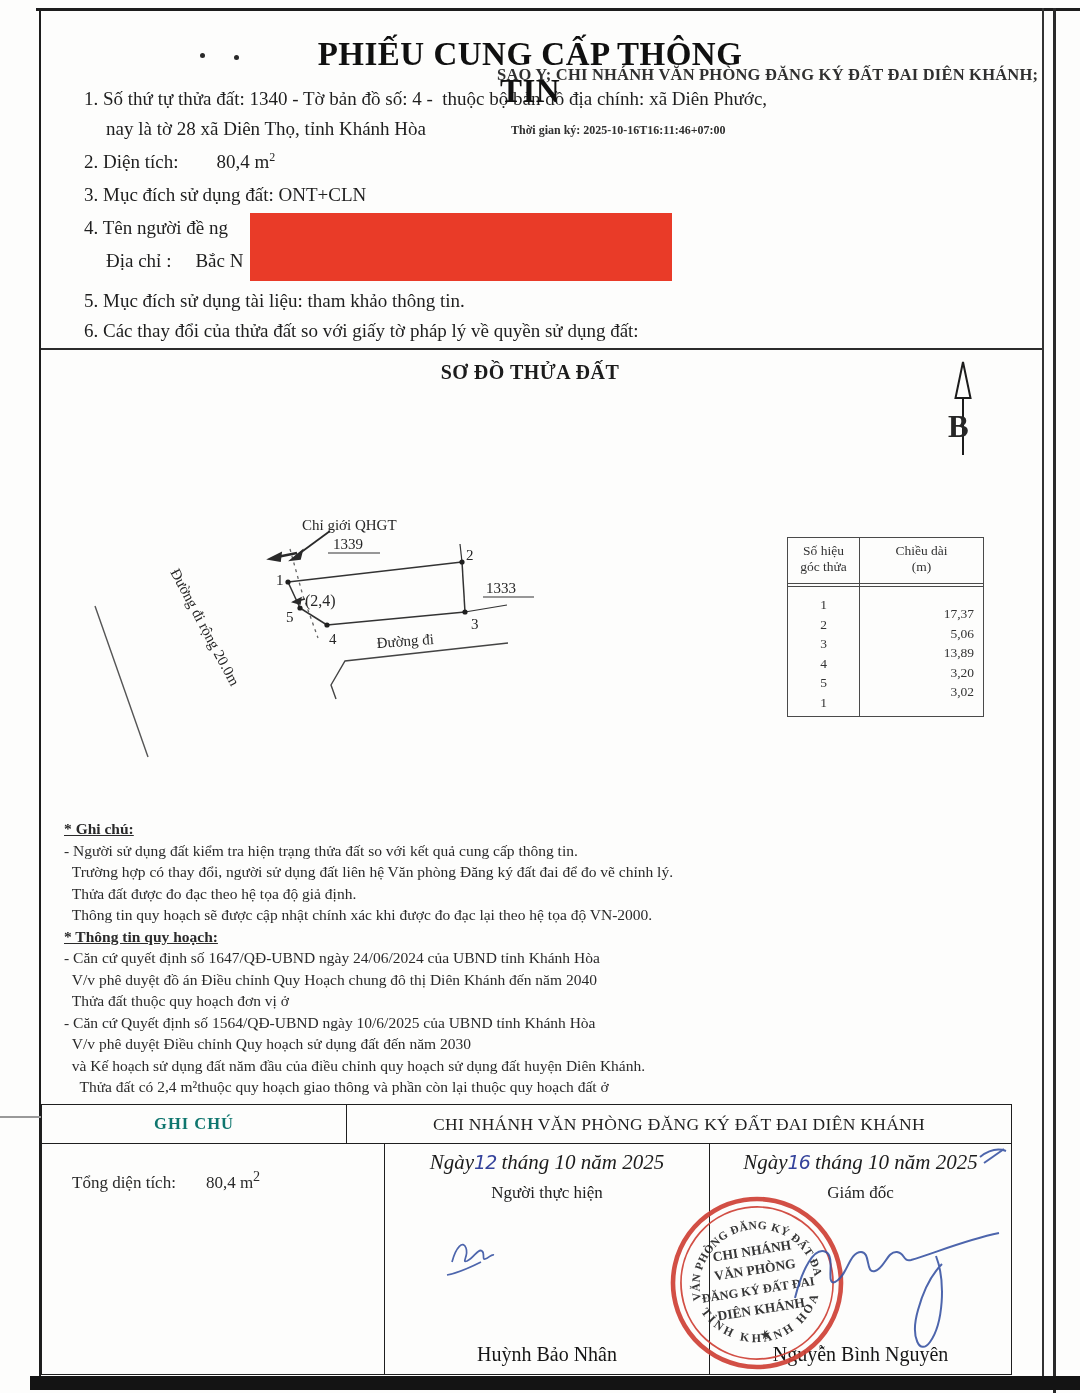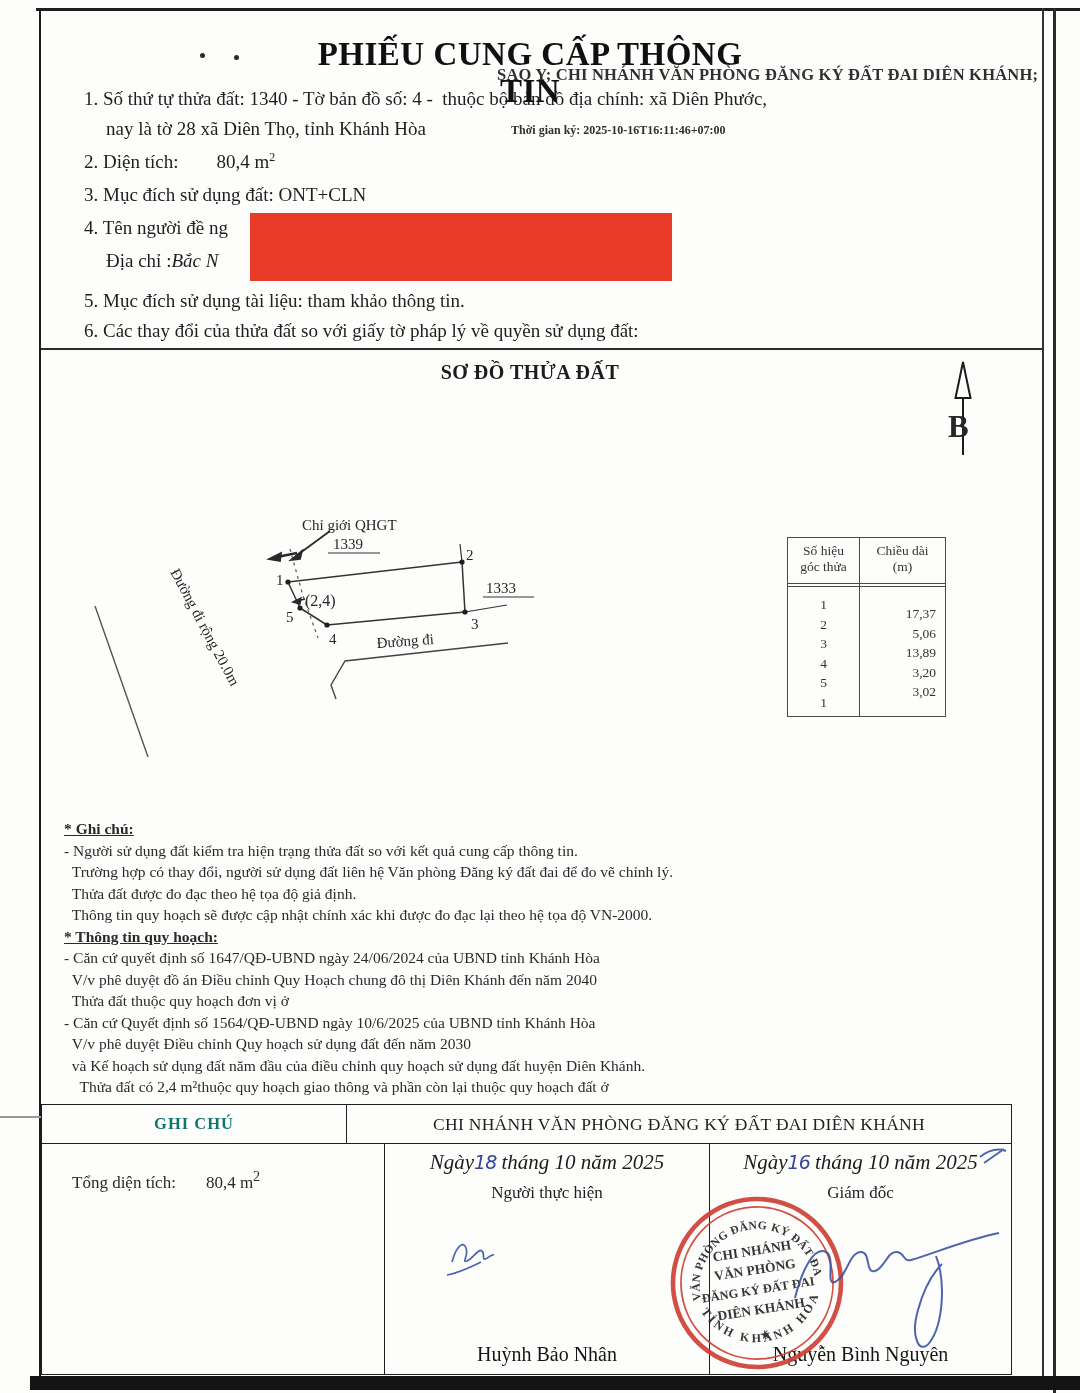--- a/index.html
+++ b/index.html
@@ -15,27 +15,27 @@
   
   .doc-title{font-size:33px;font-weight:bold;color:#101010;text-align:center;letter-spacing:.5px;z-index:2;}
   .esign{font-weight:600;color:#303030;z-index:3;mix-blend-mode:multiply;white-space:pre;font-family:Liberation Serif, serif;}
   .esign .l1{font-size:16.5px;letter-spacing:.2px;}
   .esign .l2{font-size:12px;margin-top:2px;margin-left:14px;}
   .dot{width:5px;height:5px;border-radius:50%;background:#2a2a2a;}
   
   .item{font-size:19px;color:#1e1e1e;white-space:pre;}
   .item sup{font-size:12px;}
   .gap38{margin-left:38px;}
-  .gap24{font-style:italic;}
+  .gap24{margin-left:24px;}
   .redact{background:#e93b28;z-index:4;}
   
   .plot-title{font-size:20px;font-weight:bold;text-align:center;letter-spacing:.5px;color:#1c1c1c;}
   svg text{font-family:"Liberation Serif","DejaVu Serif",serif;fill:#262626;}
   
-  .ctab{border:1.6px solid #4a4a4a;background:transparent;font-size:13.5px;color:#333;}
+  .ctab{border:1.6px solid #4a4a4a;background:transparent;font-size:13.5px;color:#333;padding-left:38px;}
   .ctab .vline{position:absolute;left:71px;top:0;bottom:0;width:0;border-left:1.4px solid #4a4a4a;}
   .ctab .hl{position:absolute;left:0;right:0;height:0;border-top:1.2px solid #4a4a4a;}
   .ctab .hcell{position:absolute;top:5px;text-align:center;line-height:16px;}
   .ctab .num{height:19.5px;line-height:19.5px;text-align:center;}
   .ctab .len{height:19.5px;line-height:19.5px;text-align:right;padding-right:9px;}
   
   .note-line{font-size:15.5px;line-height:21.5px;color:#2a2a2a;white-space:pre-wrap;}
   .note-line.u{text-decoration:underline;font-weight:bold;}
   
   .ftab{border:1.6px solid #1f1f1f;display:flex;flex-direction:column;background:transparent;z-index:2;}
@@ -131,21 +131,21 @@
 <div class="abs ftab" style="left:41px;top:1104px;width:969px;height:269px;">
   <div class="hrow">
     <div class="hcell1">GHI CHÚ</div>
     <div class="hcell2">CHI NHÁNH VĂN PHÒNG ĐĂNG KÝ ĐẤT ĐAI DIÊN KHÁNH</div>
   </div>
   <div class="brow">
     <div class="bc1">
       <span>Tổng diện tích:</span><span class="area-val">80,4 m</span><sup>2</sup>
     </div>
     <div class="bc2">
-      <div class="dateline"><span>Ngày</span><span class="hand">18</span> <span>tháng 10 năm 2025</span></div>
+      <div class="dateline"><span>Ngày</span><span class="hand">12</span> <span>tháng 10 năm 2025</span></div>
       <div class="role">Người thực hiện</div>
       <div class="sig-name">Huỳnh Bảo Nhân</div>
     </div>
     <div class="bc3">
       <div class="dateline"><span>Ngày</span><span class="hand">16</span> <span>tháng 10 năm 2025</span></div>
       <div class="role">Giám đốc</div>
       <div class="sig-name">Nguyễn Bình Nguyên</div>
     </div>
   </div>
 </div>

